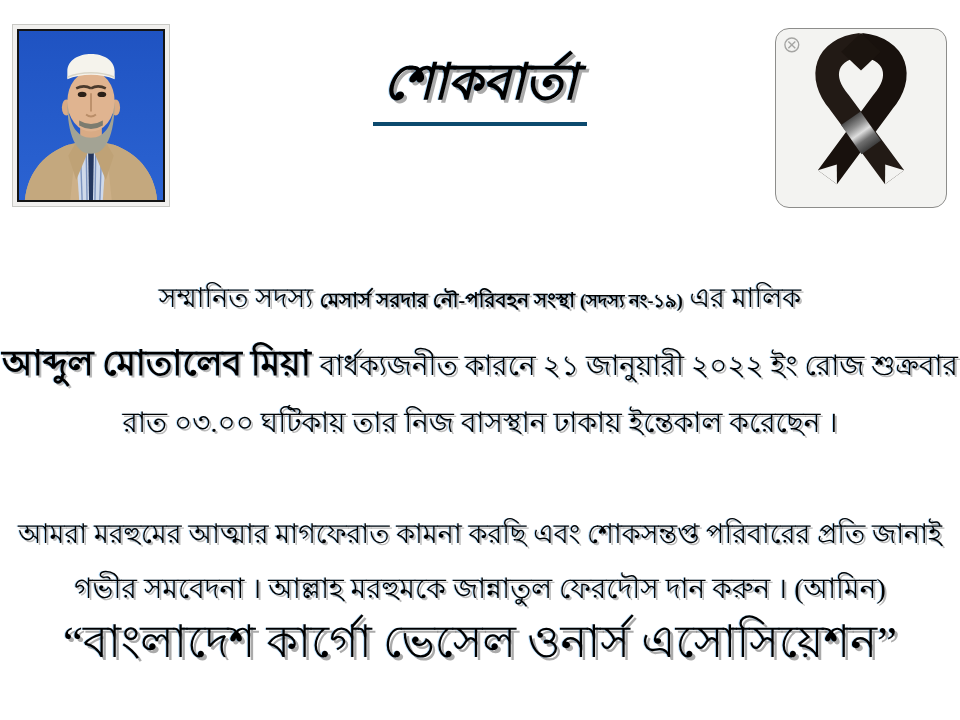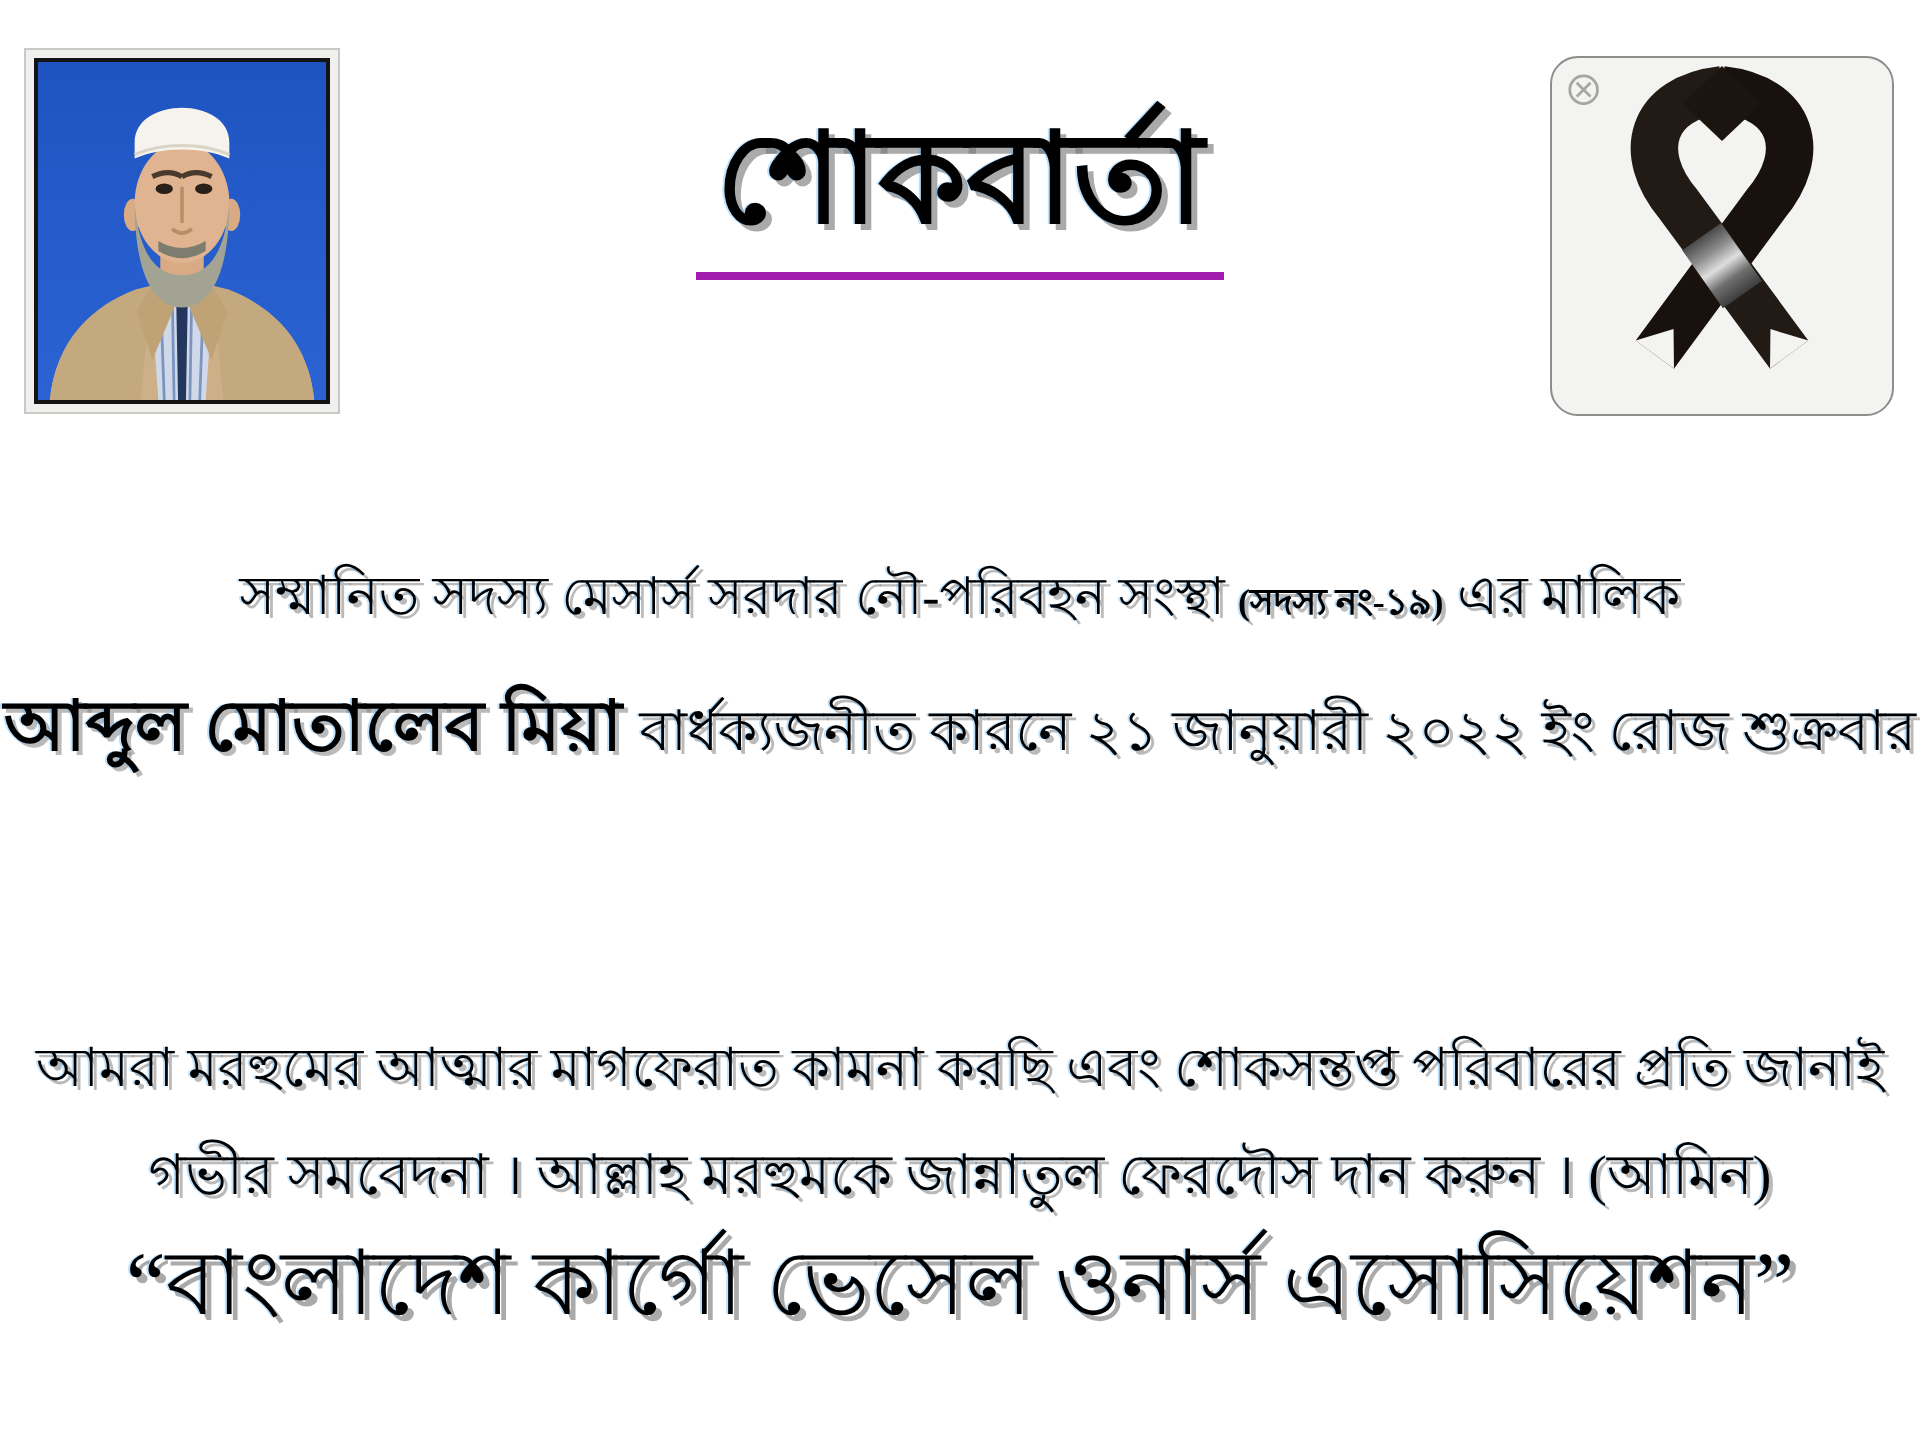--- a/index.html
+++ b/index.html
@@ -11,27 +11,27 @@
   }
   .line{
     position:absolute;left:0;right:0;text-align:center;white-space:nowrap;
     line-height:1.35;
   }
   .sh-body{text-shadow:-1px 0 0 rgba(60,170,255,.35), 2px 2px 0 rgba(130,130,130,.55);}
   .sh-big{text-shadow:-1px 0 0 rgba(60,170,255,.35), 3px 3px 0 rgba(125,125,125,.65);}
 
   .title-wrap{position:absolute;top:54px;left:0;right:0;text-align:center;}
   .title-text{
-    display:inline-block;font-size:63px;font-weight:700;line-height:1.15;
-    border-bottom:4px solid #a21caf;padding:0 10px 10px 10px;
+    display:inline-block;font-size:50px;font-weight:700;line-height:1.15;
+    border-bottom:4px solid #0c4a6e;padding:0 10px 10px 10px;font-style:italic;
   }
 
   .l-org{top:194px;font-size:42px;font-weight:700;}
   .l-member{top:280px;font-size:27px;}
-  .l-member .co{font-weight:400;font-size:26px;}
+  .l-member .co{font-weight:700;font-size:20px;}
   .l-member .no{font-weight:700;font-size:18px;}
   .l-name{top:340px;font-size:28px;}
   .l-name .nm{font-weight:700;font-size:35px;margin-top:24px;}
   .l-died{top:404px;font-size:28px;}
   .l-dua{top:452px;font-size:33px;}
   .l-cond1{top:516px;font-size:27px;}
   .l-cond2{top:570px;font-size:28px;}
   .l-sign{top:612px;font-size:45px;font-weight:400;}
 
   .photo-frame{
@@ -145,20 +145,21 @@
 
 
   <div class="line l-member sh-body">
     <span>সম্মানিত সদস্য </span><span class="co">মেসার্স সরদার নৌ-পরিবহন সংস্থা </span><span class="no">(সদস্য নং-১৯)</span><span> এর মালিক</span>
   </div>
 
   <div class="line l-name sh-body">
     <span class="nm">আব্দুল মোতালেব মিয়া </span><span>বার্ধক্যজনীত কারনে ২১ জানুয়ারী ২০২২ ইং রোজ শুক্রবার</span>
   </div>
 
+  <div class="line l-died sh-body">রাত ০৩.০০ ঘটিকায় তার নিজ বাসস্থান ঢাকায় ইন্তেকাল করেছেন ।</div>
 
 
   <div class="line l-cond1 sh-body">আমরা মরহুমের আত্মার মাগফেরাত কামনা করছি এবং শোকসন্তপ্ত পরিবারের প্রতি জানাই</div>
   <div class="line l-cond2 sh-body">গভীর সমবেদনা । আল্লাহ মরহুমকে জান্নাতুল ফেরদৌস দান করুন । (আমিন)</div>
 
   <div class="line l-sign sh-big">“বাংলাদেশ কার্গো ভেসেল ওনার্স এসোসিয়েশন”</div>
 
 </div>
 
 </body></html>

